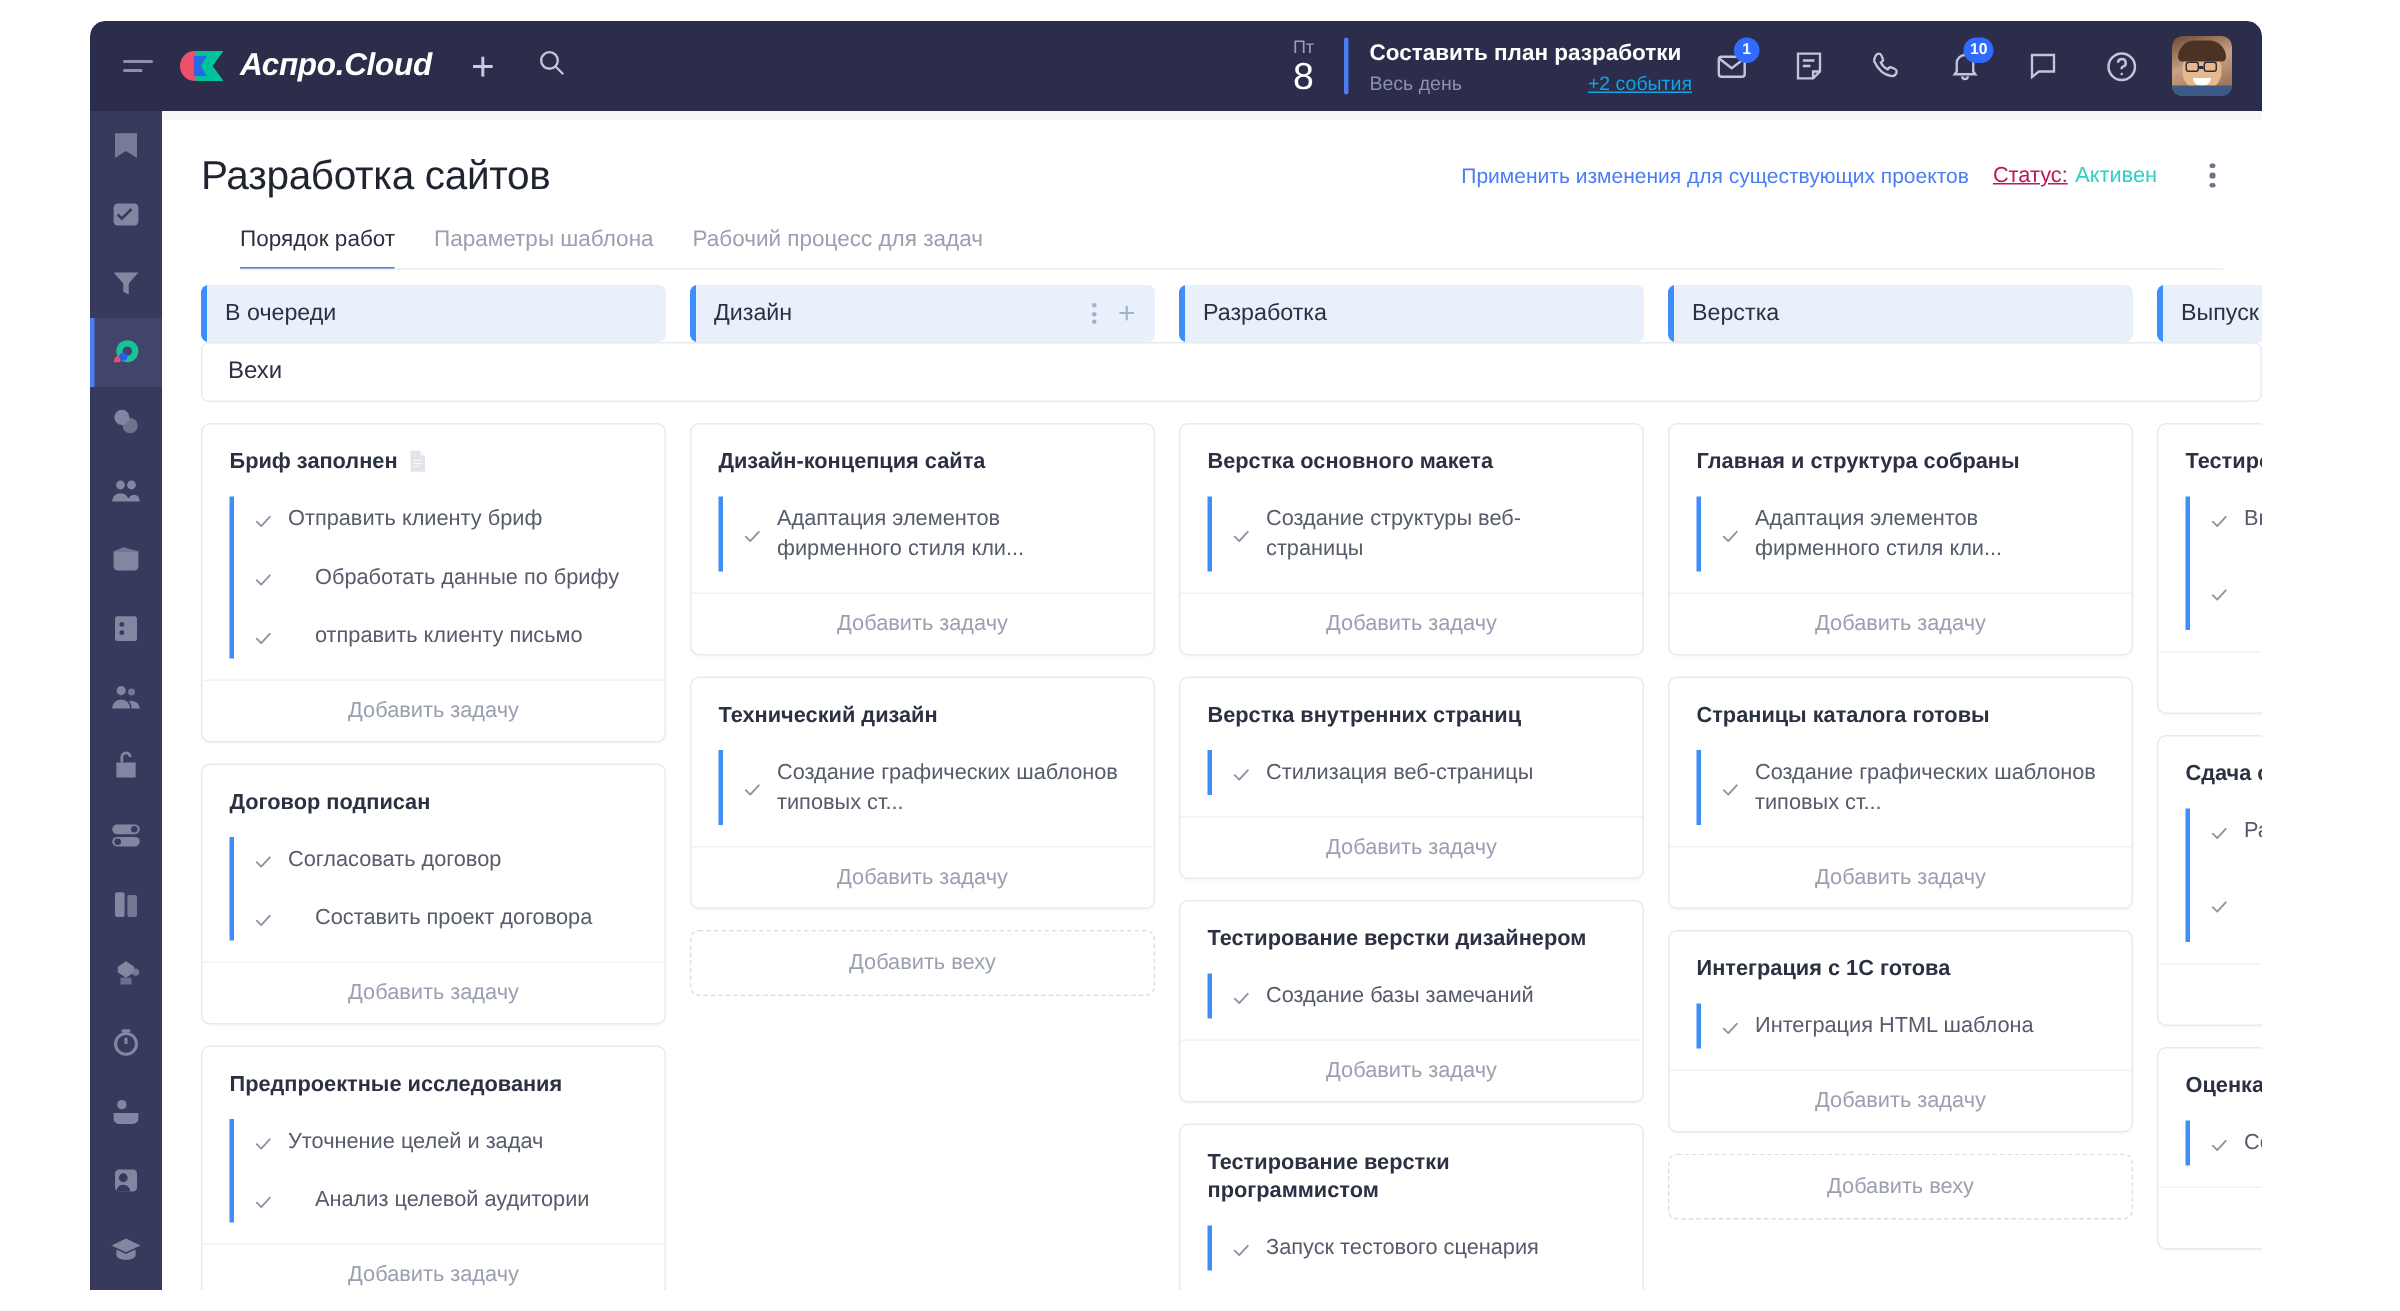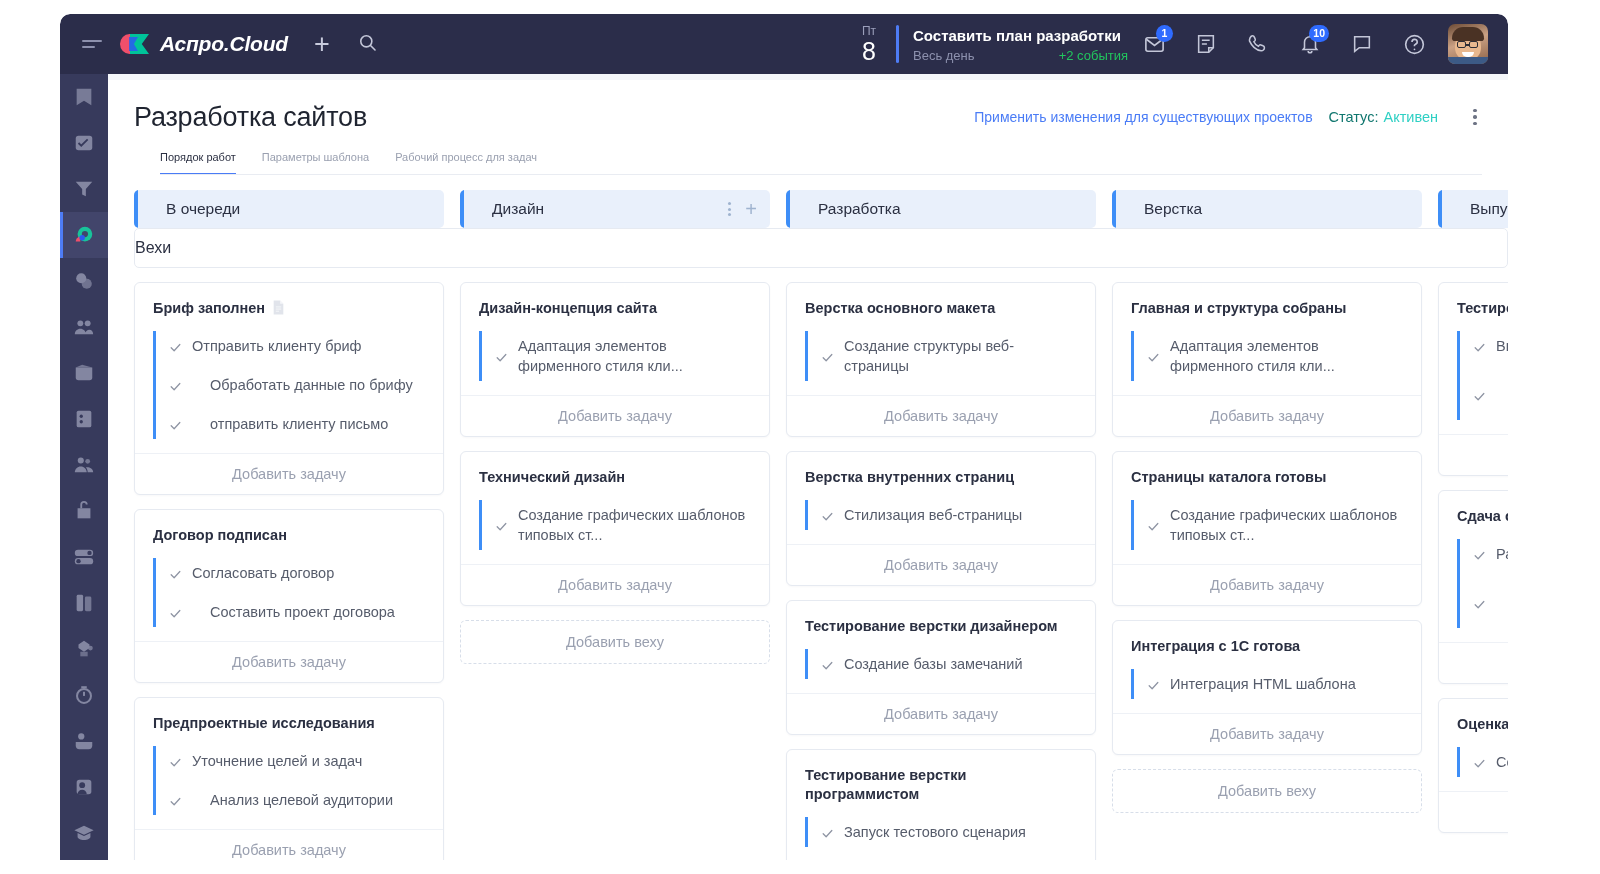--- a/index.html
+++ b/index.html
@@ -47,21 +47,21 @@
 
   .topbar-right { margin-left: auto; display: flex; align-items: center; padding-right: 20px; }
   .event-date { text-align: center; color: #a7aac4; min-width: 34px; }
   .event-date .dow { font-size: 12px; line-height: 13px; color:#9b9fbb; }
   .event-date .num { font-size: 25px; font-weight: 400; color: #ffffff; line-height: 26px; }
   .event-sep { width: 3px; height: 38px; background: #4e7cf5; margin: 0 14px 0 10px; border-radius: 2px; }
   .event-body { min-width: 215px; cursor: pointer; }
   .event-title { color: #ffffff; font-size: 15px; font-weight: 700; line-height: 19px; }
   .event-sub { display:flex; justify-content: space-between; margin-top: 3px; }
   .event-sub span { color: #8d91ae; font-size: 13px; }
-  .event-sub .more { color: #22c55e; }
+  .event-sub .more { color: #0ea5e9; text-decoration: underline; }
 
   .ic-btn { position: relative; width: 52px; height: 44px; display: flex; align-items: center;
             justify-content: center; cursor: pointer; }
   .badge { position: absolute; top: 3px; right: 7px; min-width: 17px; height: 17px; padding: 0 4px;
            background: #2f6bff; color: #fff; font-size: 10.5px; font-weight: 700; border-radius: 9px;
            display: flex; align-items: center; justify-content: center; line-height: 1; }
   .avatar { width: 40px; height: 40px; border-radius: 7px; margin-left: 8px; overflow: hidden;
             background: linear-gradient(160deg,#6b4a35 0%,#caa184 45%,#8d6246 100%); position: relative;
             cursor: pointer; }
   .avatar .face { position:absolute; left:7px; top:9px; width:26px; height:27px; border-radius:48% 48% 44% 44%;
@@ -86,51 +86,51 @@
   .rail-icon { width: 22px; height: 22px; opacity: .5; }
   .rail-item.active .rail-icon { opacity: 1; }
 
   
   .content { position: absolute; left: 48px; top: 66px; width: 1400px; height: 786px; background: #ffffff; }
 
   .page-head { padding: 22px 26px 0 26px; position: relative; }
   .page-title { font-size: 27px; color: #1f2430; font-weight: 400; letter-spacing: -0.2px; }
   .head-right { position: absolute; right: 22px; top: 26px; display: flex; align-items: center; }
   .apply-link { color: #4a7cf6; font-size: 14px; cursor: pointer; }
-  .status-label { margin-left: 16px; color: #0f766e; font-size: 14.5px; }
+  .status-label { margin-left: 16px; color: #be185d; font-size: 14.5px; text-decoration: underline; }
   .status-value { margin-left: 5px; color: #2fd0c4; font-size: 14.5px; cursor: pointer; }
   .kebab { margin-left: 26px; width: 22px; height: 22px; display:flex; flex-direction:column;
            align-items:center; justify-content:center; cursor:pointer; }
   .kebab i { width: 3.5px; height: 3.5px; border-radius: 50%; background: #6e7485; margin: 1.4px 0; }
 
   .tabs { display: flex; gap: 26px; margin: 18px 0 0 26px; position: relative; }
-  .tab { font-size: 11px; color: #9aa0b0; padding-bottom: 10px; cursor: pointer; }
+  .tab { font-size: 15px; color: #9aa0b0; padding-bottom: 10px; cursor: pointer; }
   .tab.active { color: #2b3042; border-bottom: 2.5px solid #4a7cf6; }
   .head-rule { position: absolute; left: 0; right: 0; bottom: 0; height: 1px; background: #e9ecf2; }
 
   
   .board { position: absolute; left: 0; top: 110px; right: 0; bottom: 0; overflow: hidden; }
   .cols { display: flex; padding: 0 0 0 26px; gap: 16px; }
   .col { width: 310px; flex: 0 0 310px; }
 
   .col-head {
     height: 38px; background: #e9f0fb; border-radius: 5px; display: flex; align-items: center;
     position: relative; overflow: hidden; margin-bottom: 14px;
   }
   .col-head::before { content:""; position:absolute; left:0; top:0; bottom:0; width:4px; background:#3e8ef7; }
-  .col-name { margin-left: 32px; font-size: 15.5px; color: #2b3042; }
+  .col-name { margin-left: 16px; font-size: 15.5px; color: #2b3042; }
   .col-actions { margin-left: auto; display: flex; align-items: center; padding-right: 13px; gap: 14px; }
   .col-dots { display:flex; flex-direction:column; cursor:pointer; }
   .col-dots i { width: 3px; height: 3px; border-radius: 50%; background: #9fb3cf; margin: 1.1px 0; }
   .col-plus { color: #9fb3cf; font-size: 20px; font-weight: 300; line-height: 1; cursor: pointer; }
 
   .milestones-bar {
     position: absolute; left: 26px; top: 38px; width: 1374px; height: 40px;
     background: #ffffff; border: 1px solid #e6eaf1; border-radius: 5px;
-    display: flex; align-items: center; 
+    display: flex; align-items: center; padding-left: 17px;
     font-size: 16px; color: #2b3042; z-index: 2;
   }
 
   .lanes { position: absolute; left: 0; top: 92px; right: 0; bottom: 0; overflow: hidden; }
   .lanes .cols { align-items: flex-start; }
 
   .card {
     background: #fff; border: 1px solid #e6eaf1; border-radius: 6px;
     margin-bottom: 14px; box-shadow: 0 1px 2px rgba(30,40,70,.03);
   }

